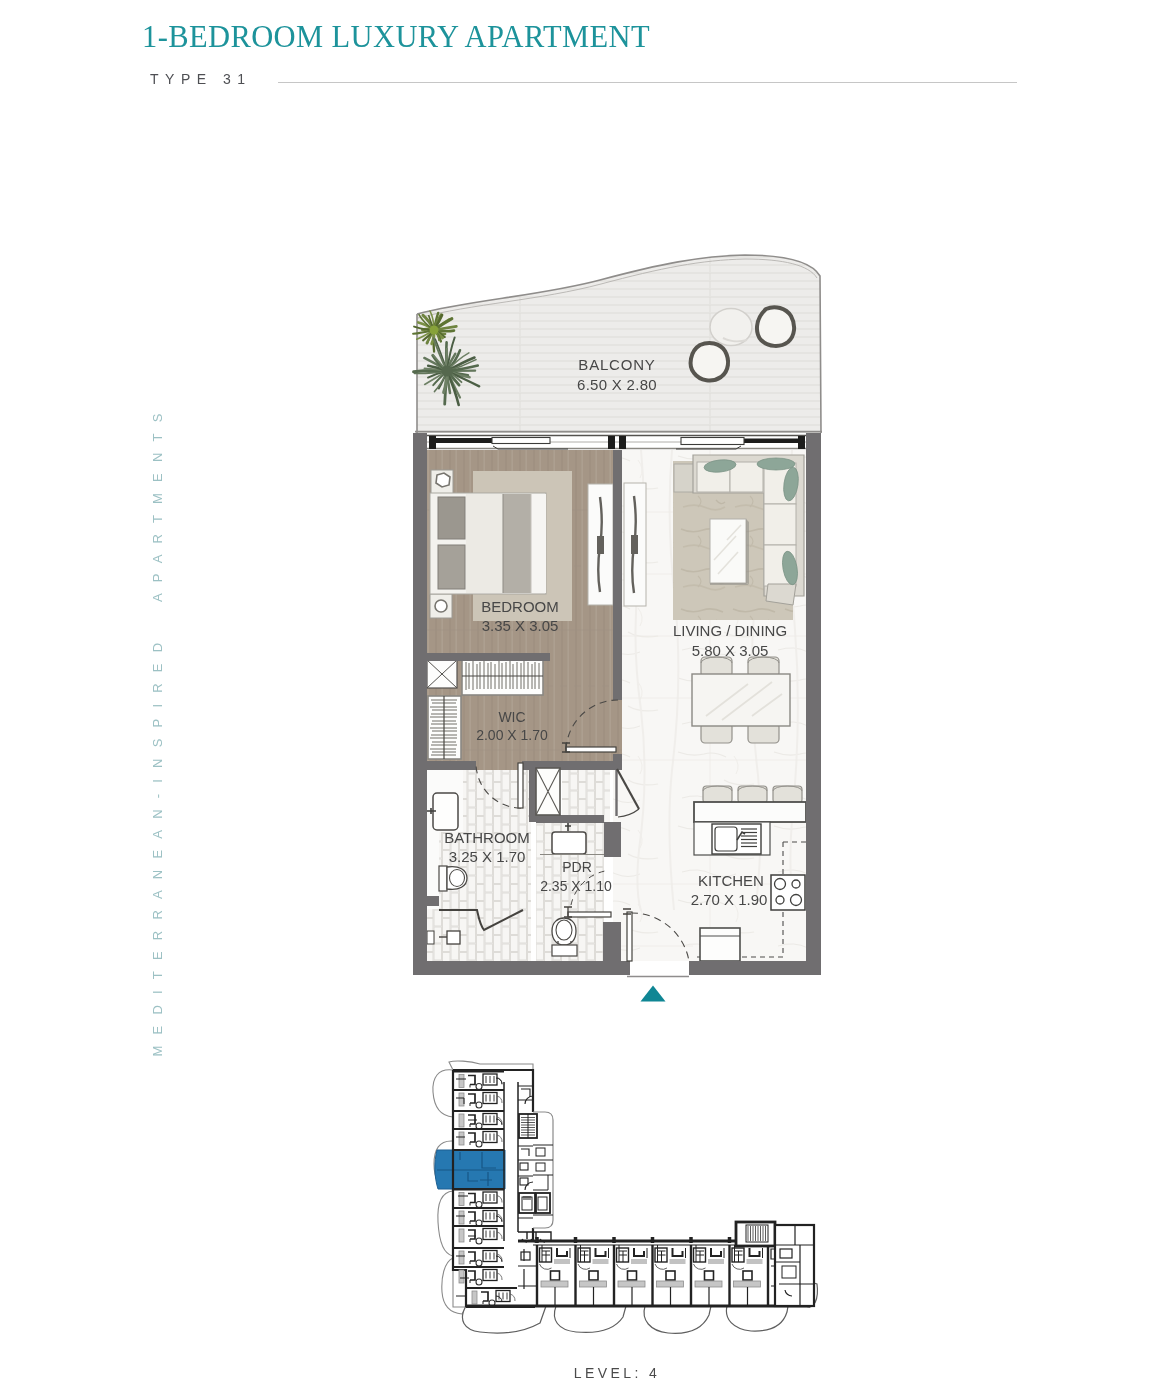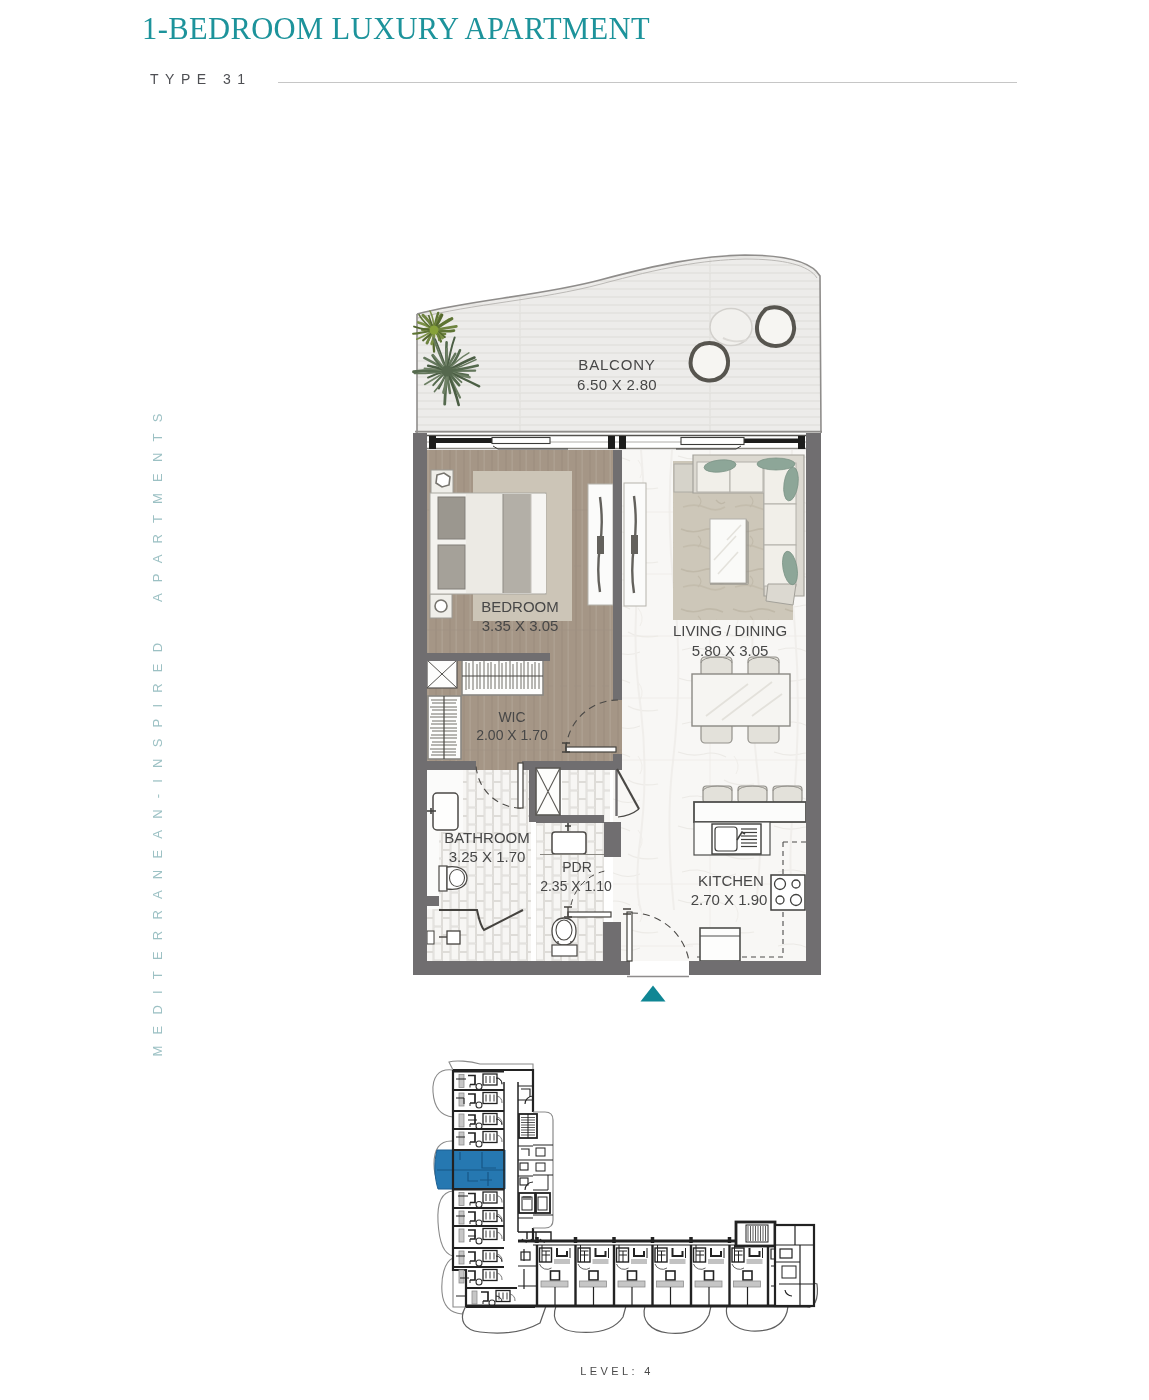--- a/index.html
+++ b/index.html
@@ -1,26 +1,26 @@
 <!DOCTYPE html>
 <html><head>
 <meta charset="utf-8">
 <style>
   html,body{margin:0;padding:0;}
   body{width:1149px;height:1400px;position:relative;background:#ffffff;overflow:hidden;
        font-family:"Liberation Sans",sans-serif;}
-  .title{position:absolute;left:142px;top:12px;font-family:"Liberation Serif",serif;
+  .title{position:absolute;left:142px;top:20px;font-family:"Liberation Serif",serif;
          font-size:30.5px;letter-spacing:0.4px;color:#1d939b;font-weight:500;white-space:nowrap;}
   .type{position:absolute;left:150px;top:71px;font-size:14px;letter-spacing:6.5px;color:#4e4f53;}
   .rule{position:absolute;left:278px;top:82px;width:739px;height:1px;background:#c6c6c6;}
   .vert{position:absolute;left:-167px;top:725px;width:648px;text-align:center;
         transform:rotate(-90deg);transform-origin:center;
         font-size:13px;letter-spacing:11.2px;color:#9cc1c4;white-space:nowrap;}
   .lvl{position:absolute;left:342px;top:1365px;width:550px;text-align:center;
-       font-size:11px;letter-spacing:3.4px;color:#4a4a4a;}
+       font-size:14px;letter-spacing:3.4px;color:#4a4a4a;}
   svg text{font-family:"Liberation Sans",sans-serif;fill:#474747;}
 </style>
 </head>
 <body>
   <div class="title">1-BEDROOM LUXURY APARTMENT</div>
   <div class="type">TYPE 31</div>
   <div class="rule"></div>
   <div class="vert">MEDITERRANEAN-INSPIRED&nbsp;&nbsp;APARTMENTS</div>
 
   <svg id="plan" style="position:absolute;left:405px;top:248px" width="460" height="762" viewBox="405 248 460 762">

